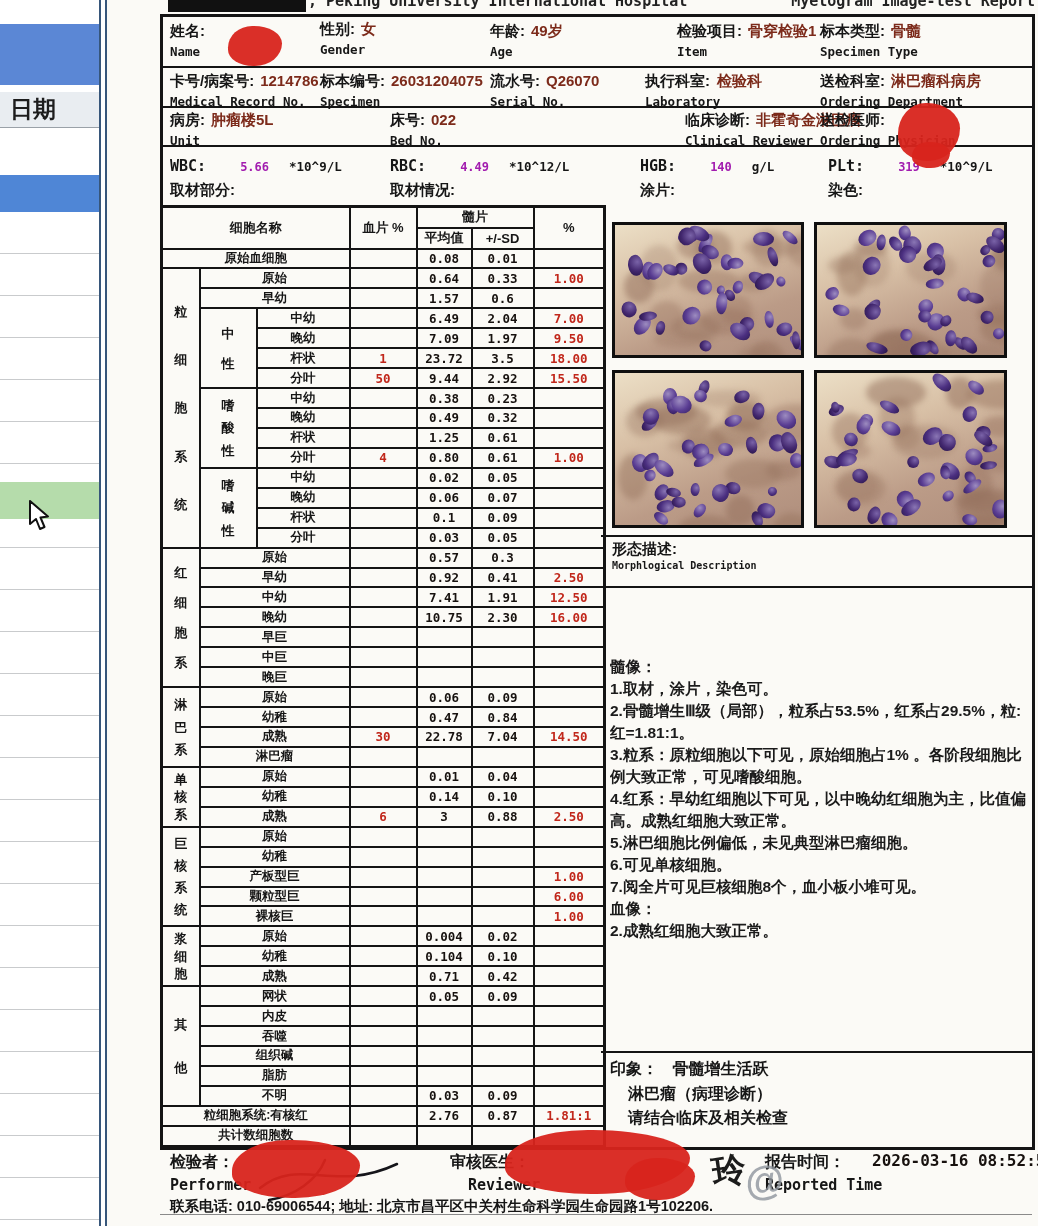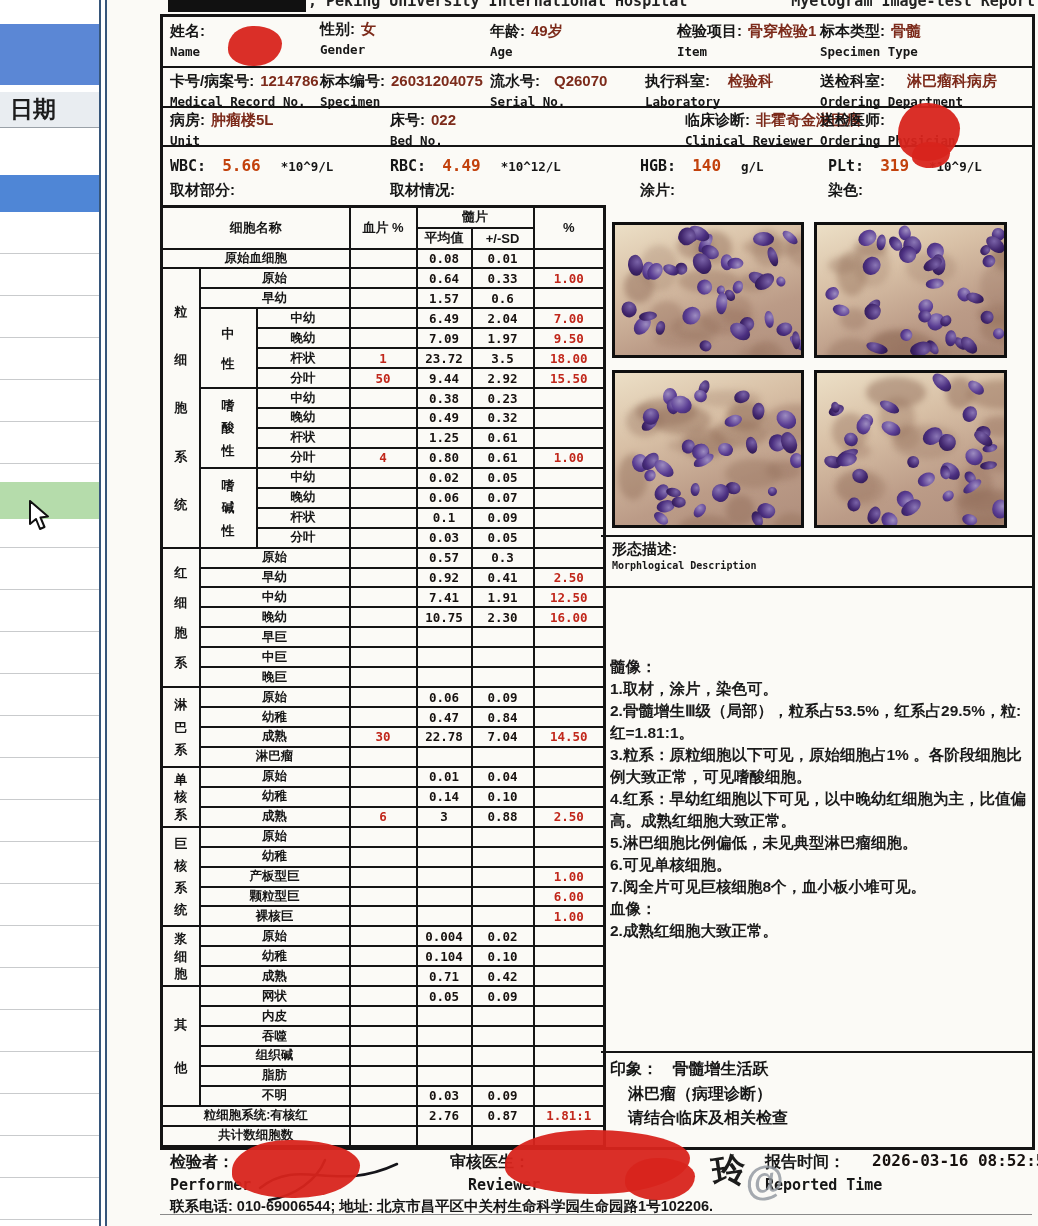--- a/index.html
+++ b/index.html
@@ -18,21 +18,21 @@
              display:flex;align-items:center;color:#1d1d1d}
   
   .paper{background:#fbfaf6}
   .hr{background:var(--ink)}
   .info-cell{position:absolute}
   .info-cell .zh{font-size:15px;font-weight:700;white-space:nowrap}
   .info-cell .en{font-family:"DejaVu Sans Mono",monospace;font-size:12.5px;font-weight:700;margin-top:3px;white-space:nowrap}
   .val{color:var(--maroon)}
   .cbc-item{position:absolute;white-space:nowrap;font-family:"DejaVu Sans Mono",monospace;font-weight:700}
   .cbc-item .lbl{font-size:15px}
-  .cbc-item .v{font-size:16px;color:#c2410c;margin-left:16px}
+  .cbc-item .v{font-size:12px;color:#a21caf;margin-left:34px}
   .cbc-item .u{font-size:12.5px;margin-left:20px}
   .samp{position:absolute;font-size:15px;font-weight:700;white-space:nowrap}
   
   table.diff{border-collapse:collapse;table-layout:fixed;border:3px solid var(--ink)}
   table.diff td,table.diff th{border:2px solid var(--ink);padding:0;text-align:center;overflow:hidden}
   table.diff th{font-size:13px;font-weight:700}
   .nm{font-size:12.5px;font-weight:700}
   .num{font-family:"DejaVu Sans Mono",monospace;font-size:12.5px;font-weight:700;color:#17120f}
   .rdc{font-family:"DejaVu Sans Mono",monospace;font-size:12.5px;font-weight:700;color:var(--red)}
   .vtxt{display:flex;flex-direction:column;align-items:center;justify-content:space-evenly;height:100%;
@@ -114,29 +114,29 @@
     </div>
     <div class="info-cell" style="left: 170px; top: 72px;">
       <div class="zh">卡号/病案号:<span class="val" style="margin-left:6px">1214786</span></div>
       <div class="en">Medical Record No.</div>
     </div>
     <div class="info-cell" style="left: 320px; top: 72px;">
       <div class="zh">标本编号:<span class="val" style="margin-left:6px">26031204075</span></div>
       <div class="en">Specimen</div>
     </div>
     <div class="info-cell" style="left: 490px; top: 72px;">
-      <div class="zh">流水号:<span class="val" style="margin-left:14px">Q26070</span></div>
+      <div class="zh">流水号:<span class="val" style="margin-left:6px">Q26070</span></div>
       <div class="en">Serial No.</div>
     </div>
     <div class="info-cell" style="left: 645px; top: 72px;">
-      <div class="zh">执行科室:<span class="val" style="margin-left:18px">检验科</span></div>
+      <div class="zh">执行科室:<span class="val" style="margin-left:7px">检验科</span></div>
       <div class="en">Laboratory</div>
     </div>
     <div class="info-cell" style="left: 820px; top: 72px;">
-      <div class="zh">送检科室:<span class="val" style="margin-left:22px">淋巴瘤科病房</span></div>
+      <div class="zh">送检科室:<span class="val" style="margin-left:6px">淋巴瘤科病房</span></div>
       <div class="en">Ordering Department</div>
     </div>
     <div class="info-cell" style="left: 170px; top: 111px;">
       <div class="zh">病房:<span class="val" style="margin-left:6px">肿瘤楼5L</span></div>
       <div class="en">Unit</div>
     </div>
     <div class="info-cell" style="left: 390px; top: 111px;">
       <div class="zh">床号:<span class="val" style="margin-left:6px">022</span></div>
       <div class="en">Bed No.</div>
     </div>

